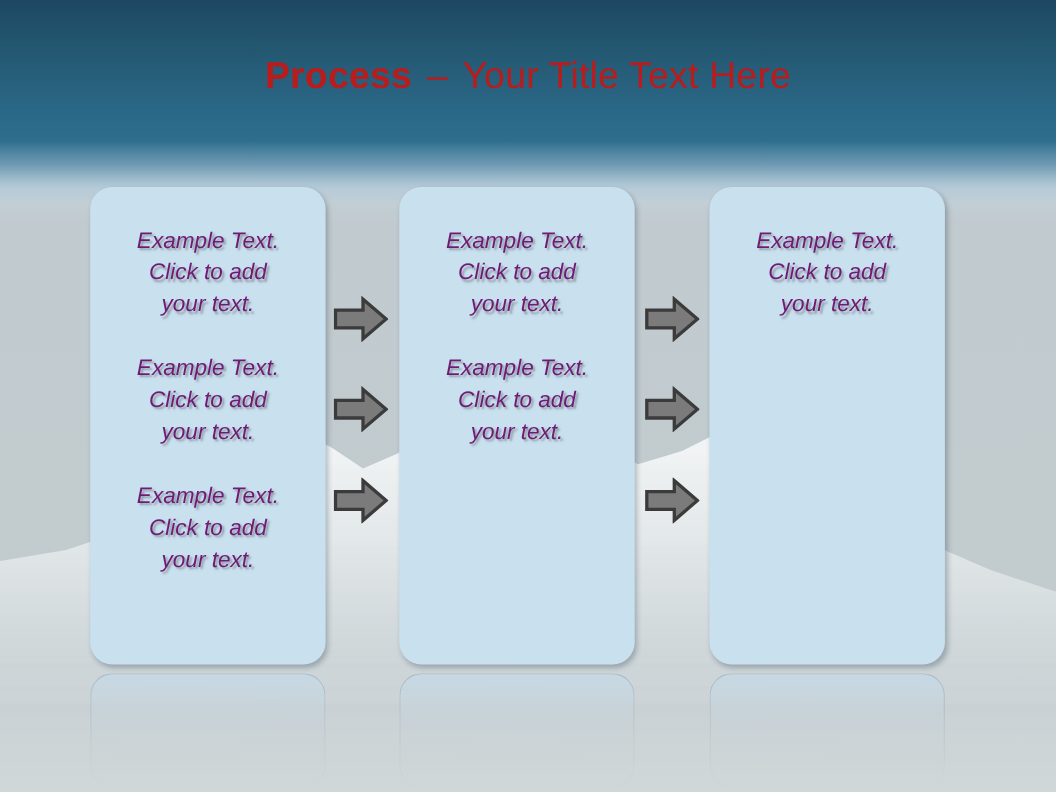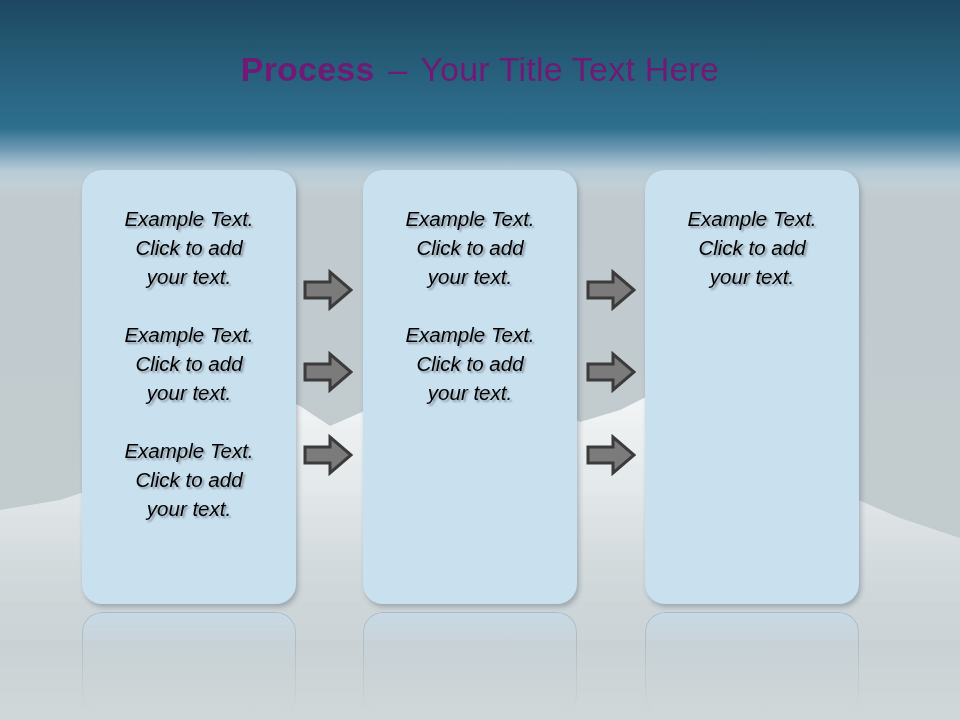--- a/index.html
+++ b/index.html
@@ -63,21 +63,21 @@
         rgba(255,255,255,0.16) 100%);
   }
 
   
   .title {
     position: absolute;
     left: 0;
     top: 50px;
     width: 960px;
     text-align: center;
-    color: #701a75;
+    color: #b91c1c;
     font-size: 34px;
     letter-spacing: 0.2px;
     white-space: nowrap;
   }
   .title .t-strong { font-weight: bold; }
   .title .t-dash { font-weight: normal; padding: 0 4px; }
   .title .t-rest { font-weight: normal; }
 
   
   .box {
@@ -93,21 +93,21 @@
     position: absolute;
     left: 0; right: 0;
     top: 0;
     padding: 0 14px;
     box-sizing: border-box;
   }
   .para {
     font-style: italic;
     font-size: 20.5px;
     line-height: 29px;
-    color: #000000;
+    color: #701a75;
     text-align: center;
     text-shadow: 2px 2px 2px rgba(90,95,100,0.55);
     white-space: pre-line;
   }
   .para + .para { margin-top: 29px; }
 
   
   .arrow {
     position: absolute;
     width: 50px;

